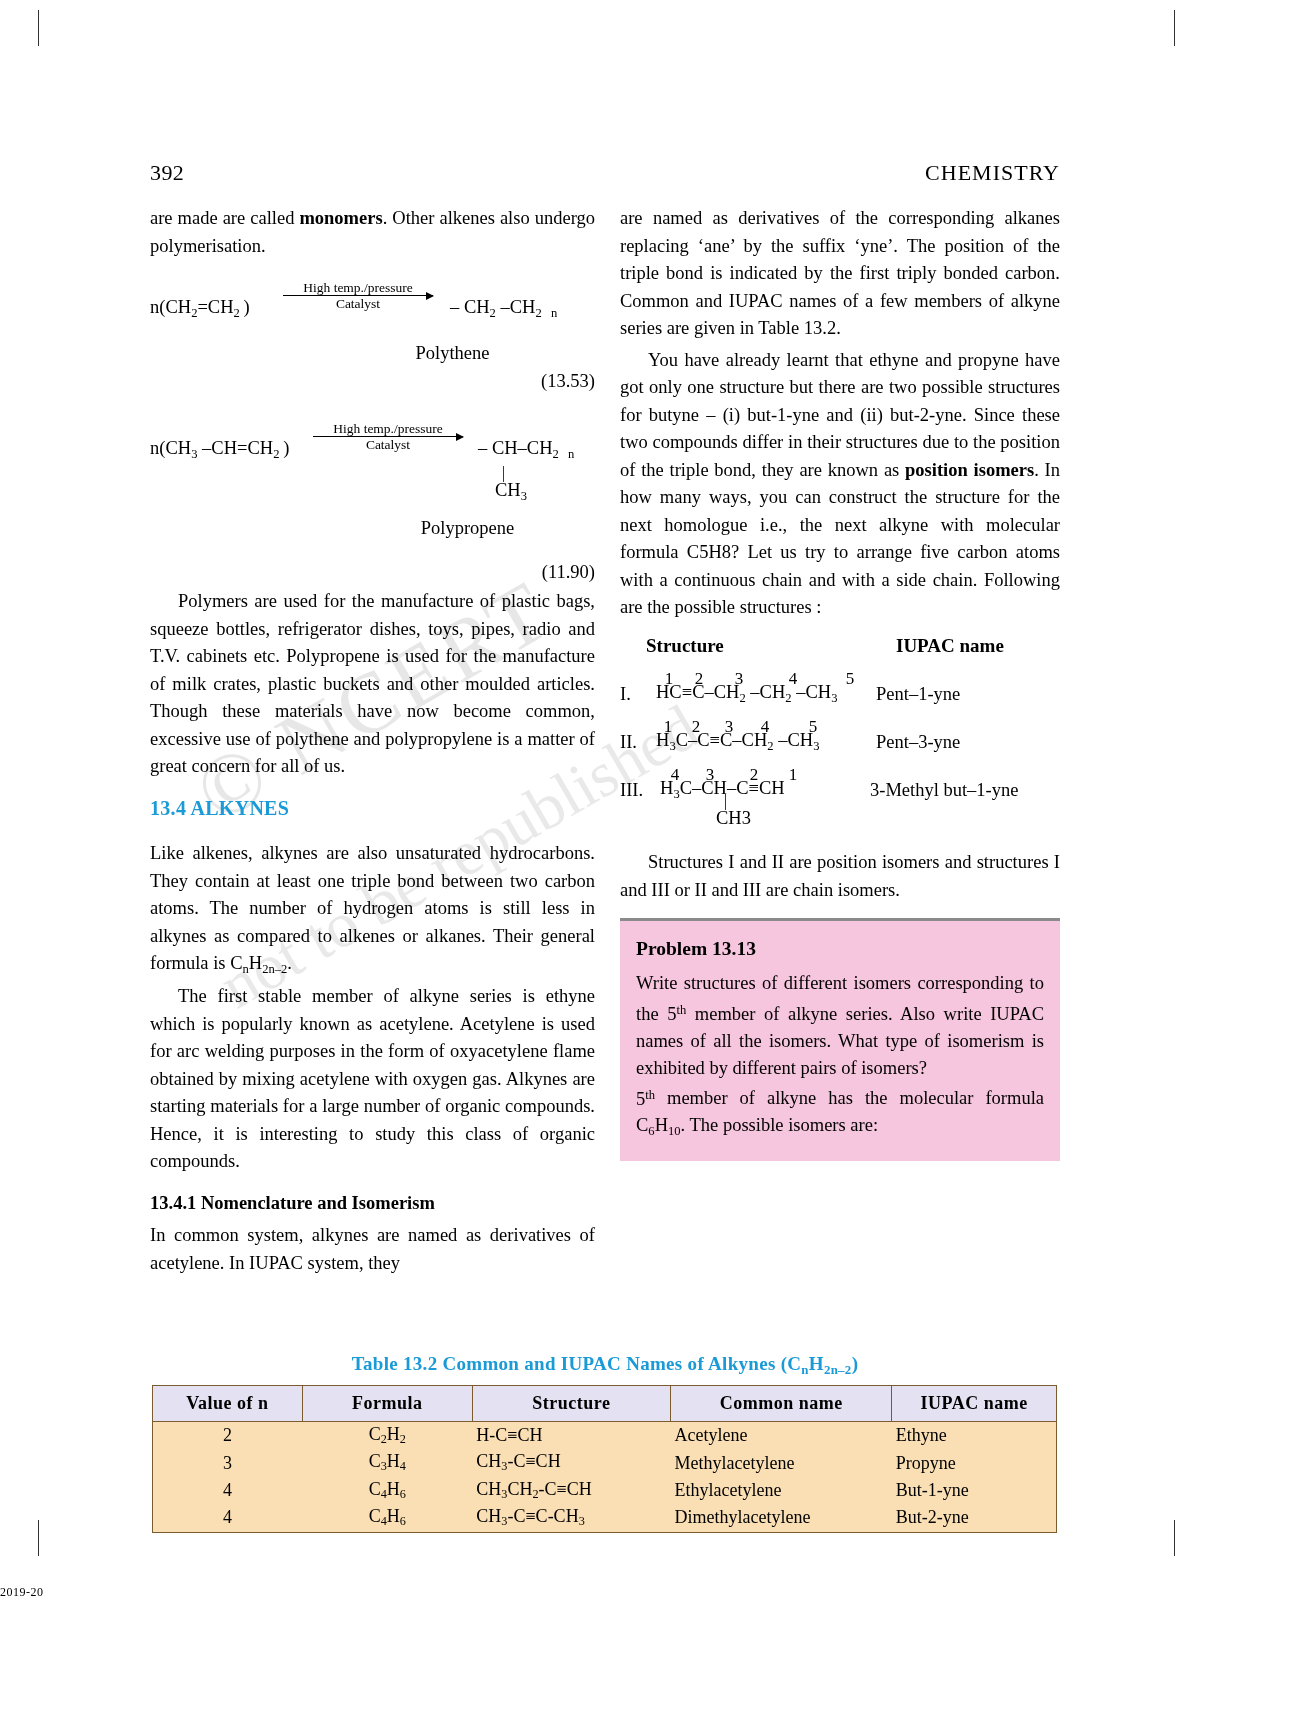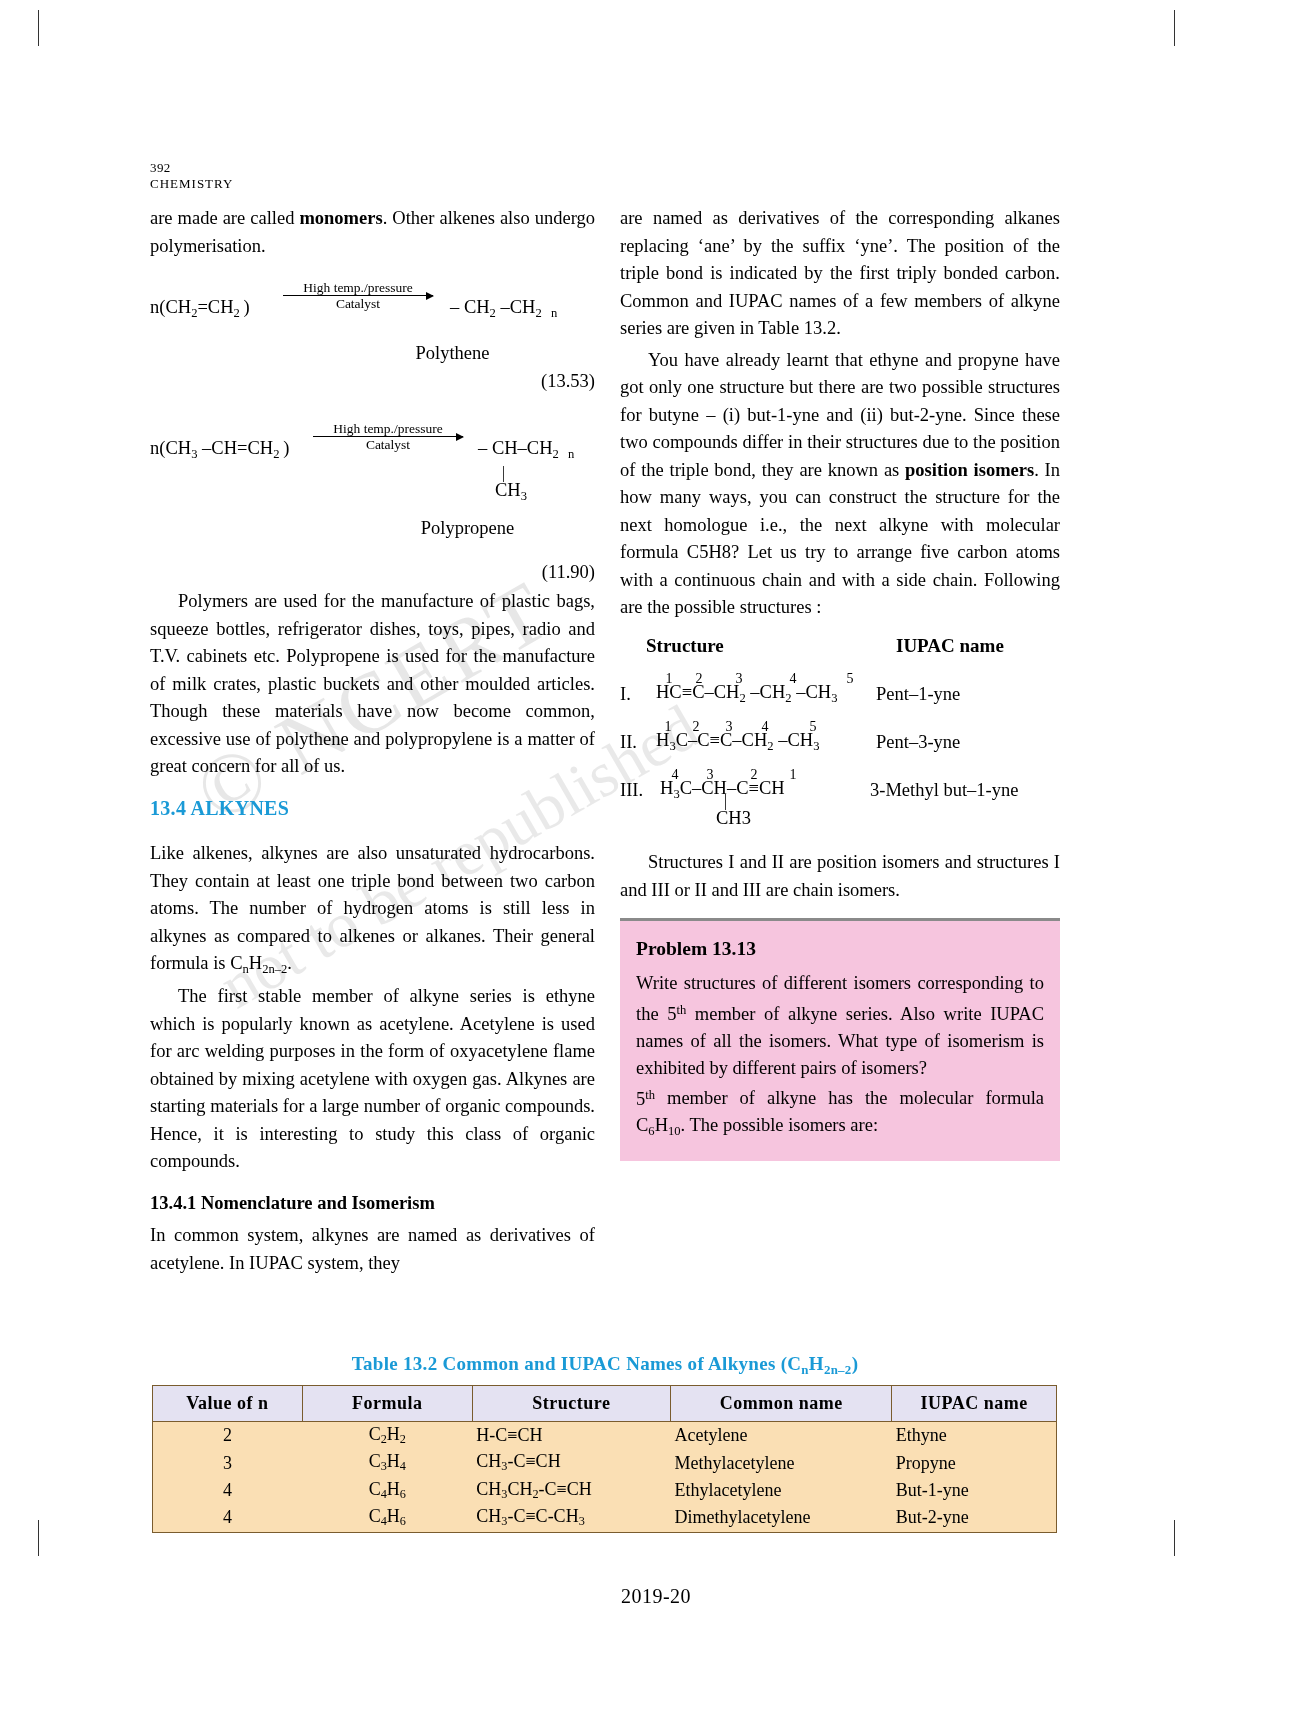--- a/index.html
+++ b/index.html
@@ -29,23 +29,22 @@
   .crop-bl-v { left: 38px; top: 1520px; width: 1px; height: 36px; }
   .crop-br-v { left: 1174px; top: 1520px; width: 1px; height: 36px; }
 
   .header {
     position: absolute;
     top: 160px;
     left: 150px;
     width: 910px;
     display: flex;
     justify-content: space-between;
-    font-size: 13px;
+    font-size: 22px;
     letter-spacing: .4px;
-    flex-direction: column;
   }
   .header .pageno { font-family: "Liberation Serif", serif; }
   .header .booktitle { letter-spacing: 1px; }
 
   .col {
     position: absolute;
     top: 205px;
     font-size: 18.5px;
     line-height: 27.5px;
     text-align: justify;
@@ -117,21 +116,21 @@
     margin: 10px 0 8px 0;
   }
   .struct-head .s1 { width: 250px; padding-left: 26px; }
   .struct-row {
     position: relative;
     min-height: 44px;
     font-size: 18.5px;
   }
   .num-label { position: absolute; left: 0; top: 14px; }
   .locants {
-    font-size: 14px;
+    font-size: 17px;
     letter-spacing: 0;
     height: 14px;
   }
   .formula { white-space: nowrap; }
   .iupac { position: absolute; top: 14px; }
 
   
   .problem-box {
     background: #f6c5de;
     border-top: 3px solid #8a8a8a;
@@ -182,22 +181,21 @@
     text-align: left;
   }
   table.alkynes tr.body td { border-left: none; }
   table.alkynes td.c { text-align: center; }
   table.alkynes tbody { border: 1.2px solid #7a5c2e; }
 
   .footer {
     position: absolute;
     left: 0; right: 0;
     top: 1585px;
-    text-align: center;
-    font-size: 20px;
+    font-size: 12px;
     letter-spacing: .5px;
   }
 
   
   .watermark {
     position: absolute;
     left: 300px;
     top: 520px;
     width: 720px;
     height: 700px;

